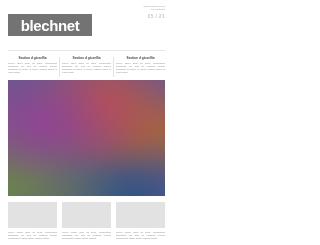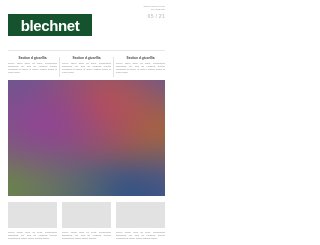--- a/index.html
+++ b/index.html
@@ -28,21 +28,21 @@
     left: 0; top: 0;
     width: 173px;
     height: 50px;
   }
   .logo {
     position: absolute;
     left: 8px;
     top: 14px;
     width: 84px;
     height: 22px;
-    background: #14532d;
+    background: #737373;
     display: flex;
     align-items: center;
     justify-content: center;
   }
   .logo-text {
     color: #ffffff;
     font-size: 15px;
     font-weight: bold;
     letter-spacing: -0.4px;
     line-height: 1;

